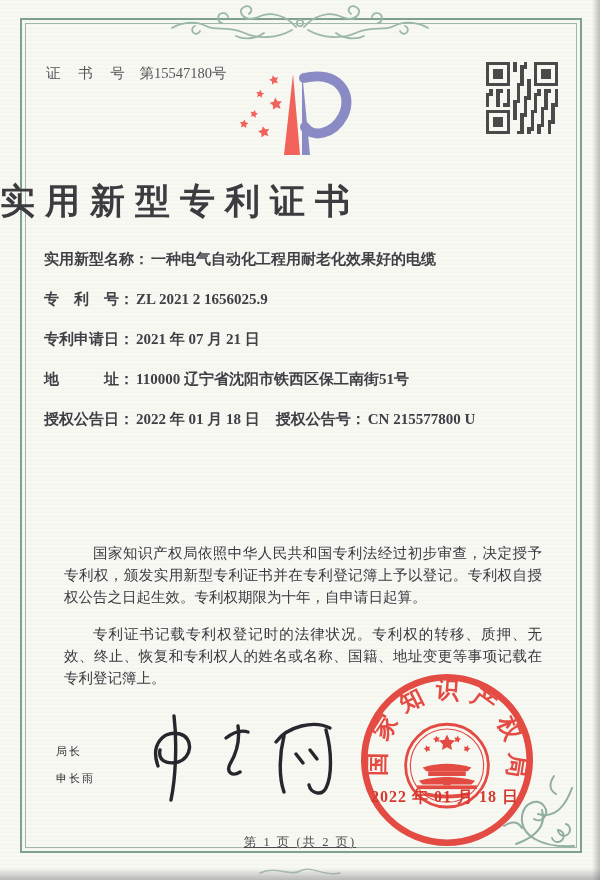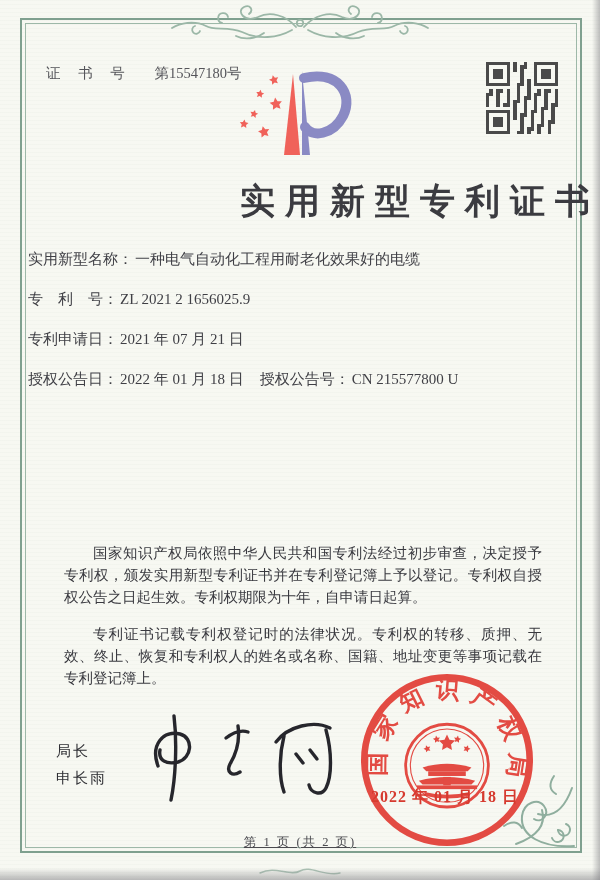--- a/index.html
+++ b/index.html
@@ -19,37 +19,37 @@
   
   .frame-outer{position:absolute;left:20px;top:18px;right:18px;bottom:27px;
     border:2.5px solid #7fa08f;}
   .frame-inner{position:absolute;left:3px;top:3px;right:3px;bottom:3px;
     border:1px solid #9db8a8;}
   .ornament-top{position:absolute;left:50%;top:2px;transform:translateX(-50%);z-index:5;}
   .ornament-corner{position:absolute;right:22px;bottom:30px;z-index:5;}
   .ornament-bottom{position:absolute;left:50%;bottom:2px;transform:translateX(-50%);z-index:5;opacity:.8;}
 
   .cert-no{position:absolute;left:46px;top:64px;font-size:14.5px;color:#55555a;}
-  .cert-no .lbl{letter-spacing:7px;margin-right:19px;}
+  .cert-no .lbl{letter-spacing:7px;margin-right:4px;}
   .logo{position:absolute;left:50%;top:58px;transform:translateX(-50%);}
   .qr{position:absolute;left:486px;top:62px;width:72px;height:72px;}
 
-  .title{position:absolute;left:0;right:0;top:178px;text-align:right;
-    font-size:35px;font-weight:600;letter-spacing:10px;color:#3b3b40;padding-left:48px;}
-
-  .fields{position:absolute;left:28px;right:40px;top:250px;font-size:15px;color:#3f3f45;}
+  .title{position:absolute;left:0;right:0;top:178px;text-align:left;
+    font-size:35px;font-weight:600;letter-spacing:10px;color:#3b3b40;}
+
+  .fields{position:absolute;left:44px;right:40px;top:250px;font-size:15px;color:#3f3f45;font-weight:bold;}
   .frow{height:40px;display:flex;align-items:baseline;white-space:nowrap;}
   .frow .pair2{margin-left:16px;}
   .fval{margin-left:2px;text-align:right;}
 
   .paras{position:absolute;left:48px;right:42px;top:527px;font-size:14.5px;
     line-height:21.8px;text-align:justify;color:#39393f;}
   .paras p{margin:16px;text-indent:2em;}
 
-  .director{position:absolute;left:56px;top:738px;font-size:15px;color:#2e2e33;
+  .director{position:absolute;left:56px;top:738px;font-size:11px;color:#2e2e33;
     letter-spacing:2px;line-height:27px;font-weight:500;}
   .signature{position:absolute;left:128px;top:706px;z-index:6;}
 
   .seal{position:absolute;left:353px;top:666px;z-index:8;opacity:.95;}
   .seal-date{position:absolute;left:340px;top:787px;width:210px;text-align:center;z-index:9;
     font-size:16px;font-weight:700;color:#d63a2f;letter-spacing:1px;}
 
   .footer{position:absolute;left:0;right:0;top:834px;text-align:center;
     font-size:12.5px;letter-spacing:2px;color:#4a4a4f;z-index:6;text-decoration:underline;}
 
@@ -256,20 +256,24 @@
     </div>
     <div class="frow">
       <span>专　利　号：</span>
       <span class="fval">ZL 2021 2 1656025.9</span>
     </div>
     <div class="frow">
       <span>专利申请日：</span>
       <span class="fval">2021 年 07 月 21 日</span>
     </div>
     <div class="frow">
+      <span>地　　　址：</span>
+      <span class="fval">110000  辽宁省沈阳市铁西区保工南街51号</span>
+    </div>
+    <div class="frow">
       <span>授权公告日：</span>
       <span class="fval">2022 年 01 月 18 日</span>
       <span class="pair2">授权公告号：</span>
       <span class="fval">CN 215577800 U</span>
     </div>
   </div>
 
   <div class="paras">
     <p>国家知识产权局依照中华人民共和国专利法经过初步审查，决定授予专利权，颁发实用新型专利证书并在专利登记簿上予以登记。专利权自授权公告之日起生效。专利权期限为十年，自申请日起算。</p>
     <p>专利证书记载专利权登记时的法律状况。专利权的转移、质押、无效、终止、恢复和专利权人的姓名或名称、国籍、地址变更等事项记载在专利登记簿上。</p>

